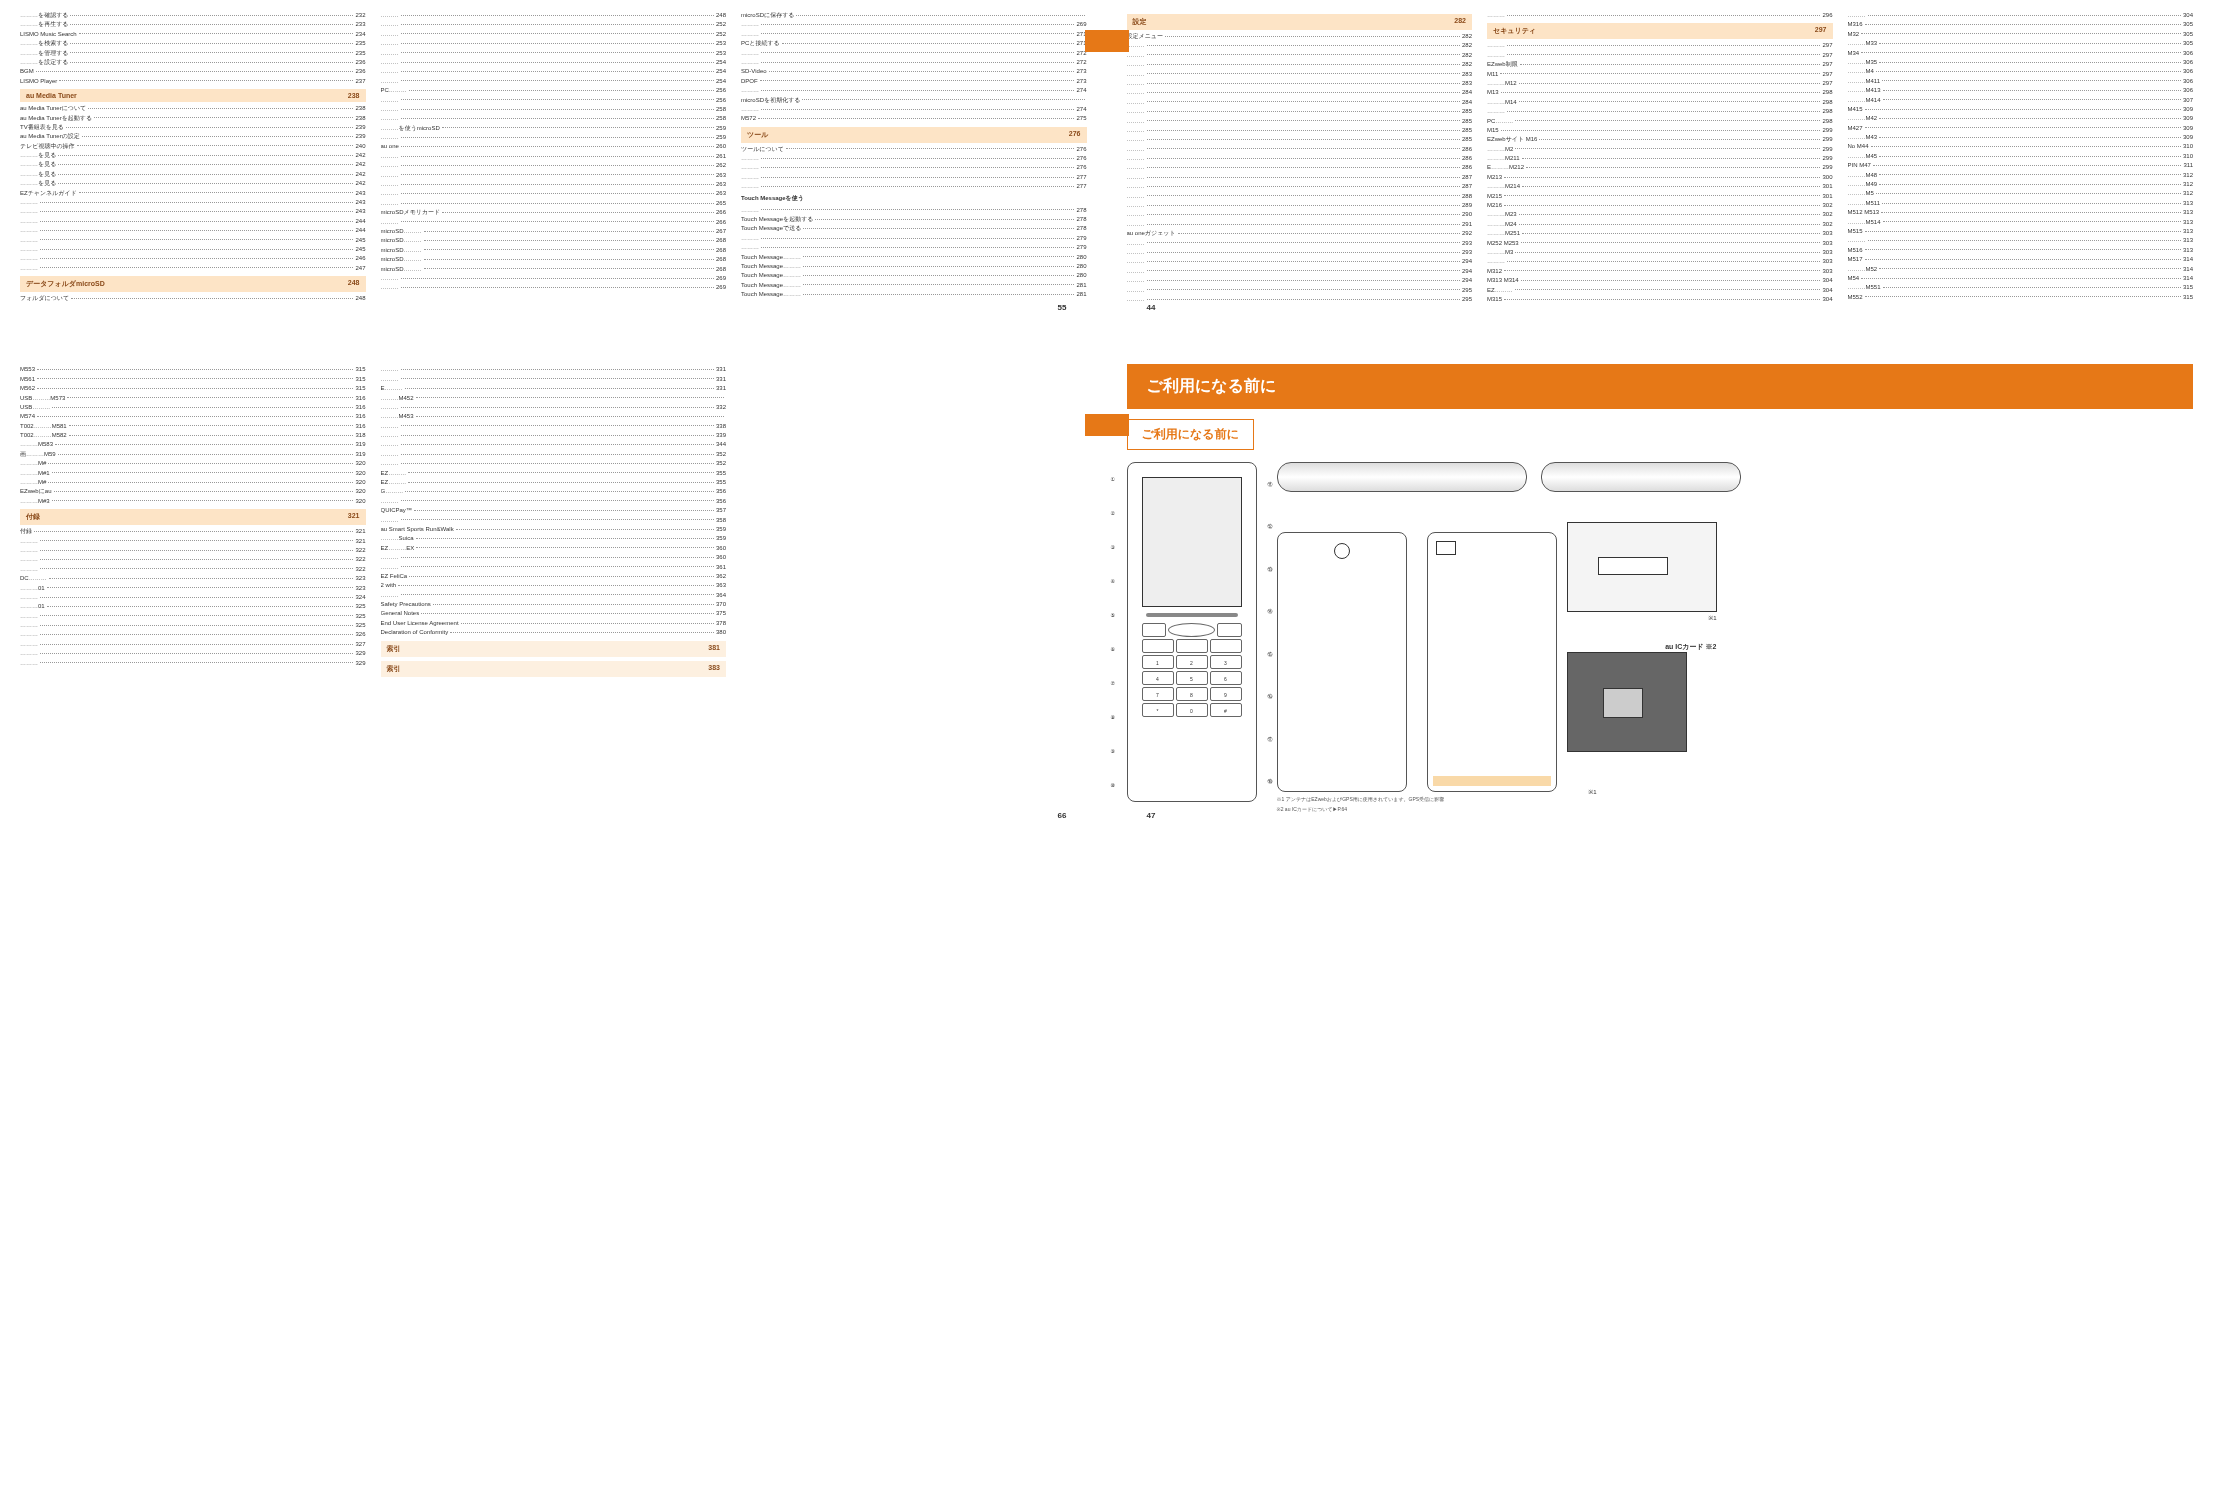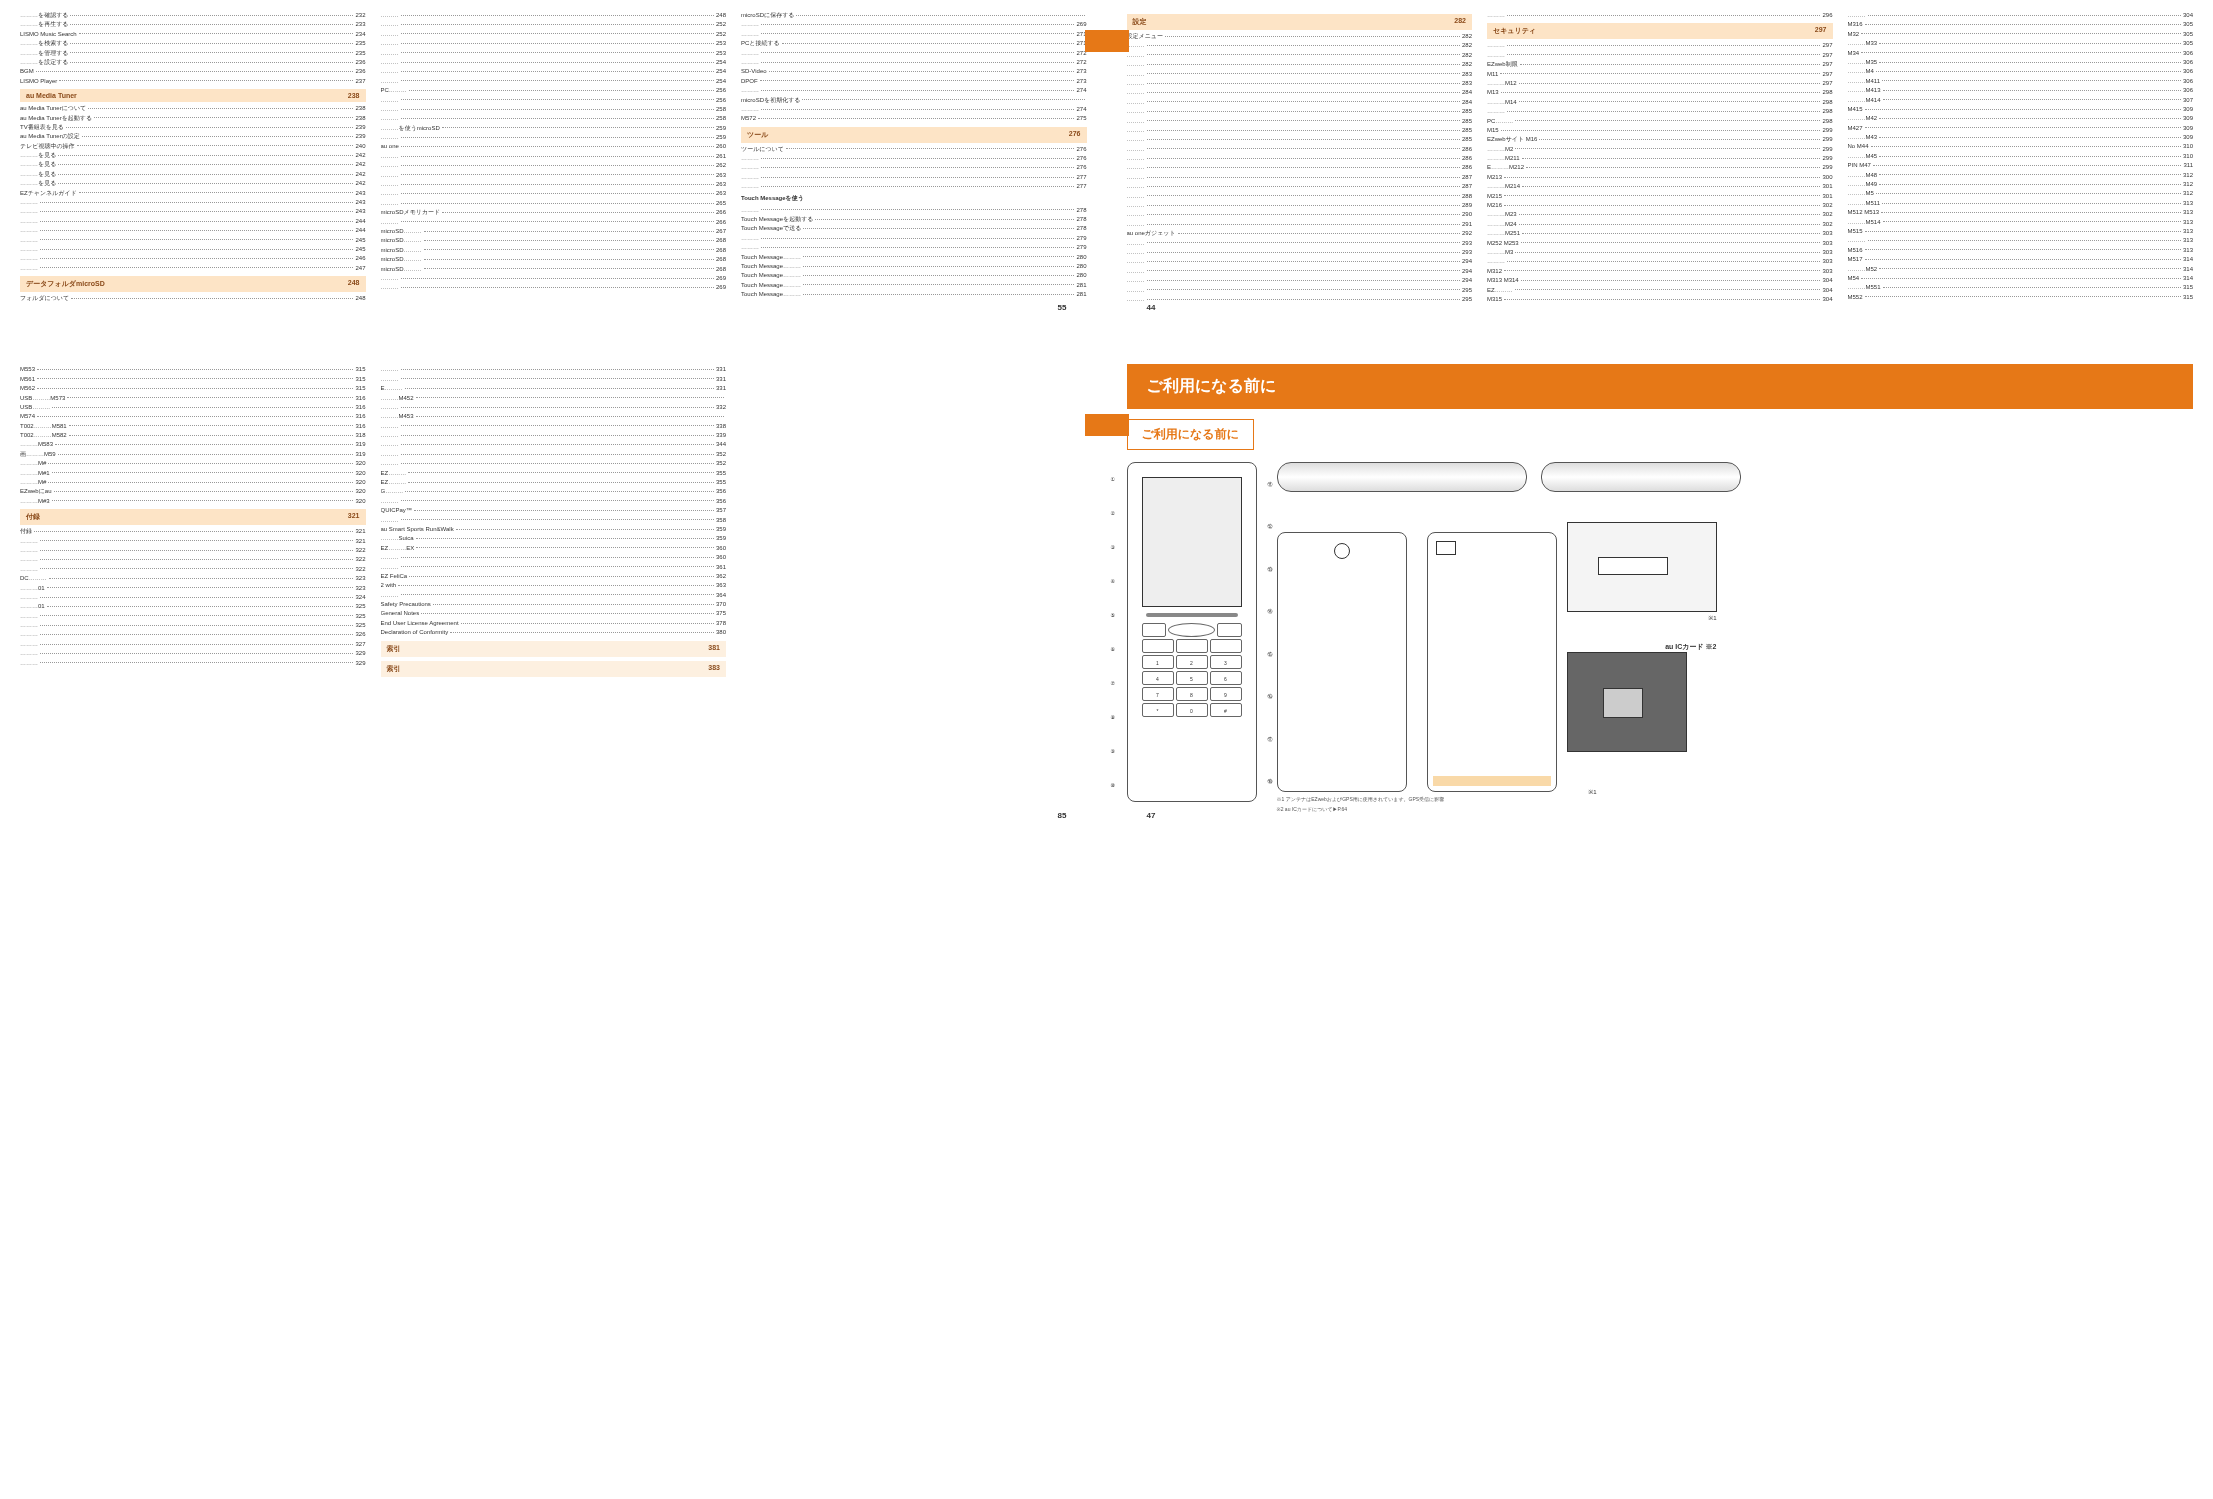--- a/index.html
+++ b/index.html
@@ -1270,21 +1270,21 @@
             <span>索引</span>
             <span>381</span>
           </div>
           <div class="section-header light">
             <span>索引</span>
             <span>383</span>
           </div>
         </div>
       <div class="col"></div>
     </div>
-    <div class="page-num pn-right">85</div>
+    <div class="page-num pn-right">66</div>
   </div>
   <div class="page">
     <div class="tab tab-l" style="top:60px"></div>
     <div class="chapter-bar">ご利用になる前に</div>
     <div class="chapter-sub">ご利用になる前に</div>
     <div class="diagram-area">
 
       <div style="position:relative;">
         <div class="phone-open">
           <div class="phone-screen"></div>

